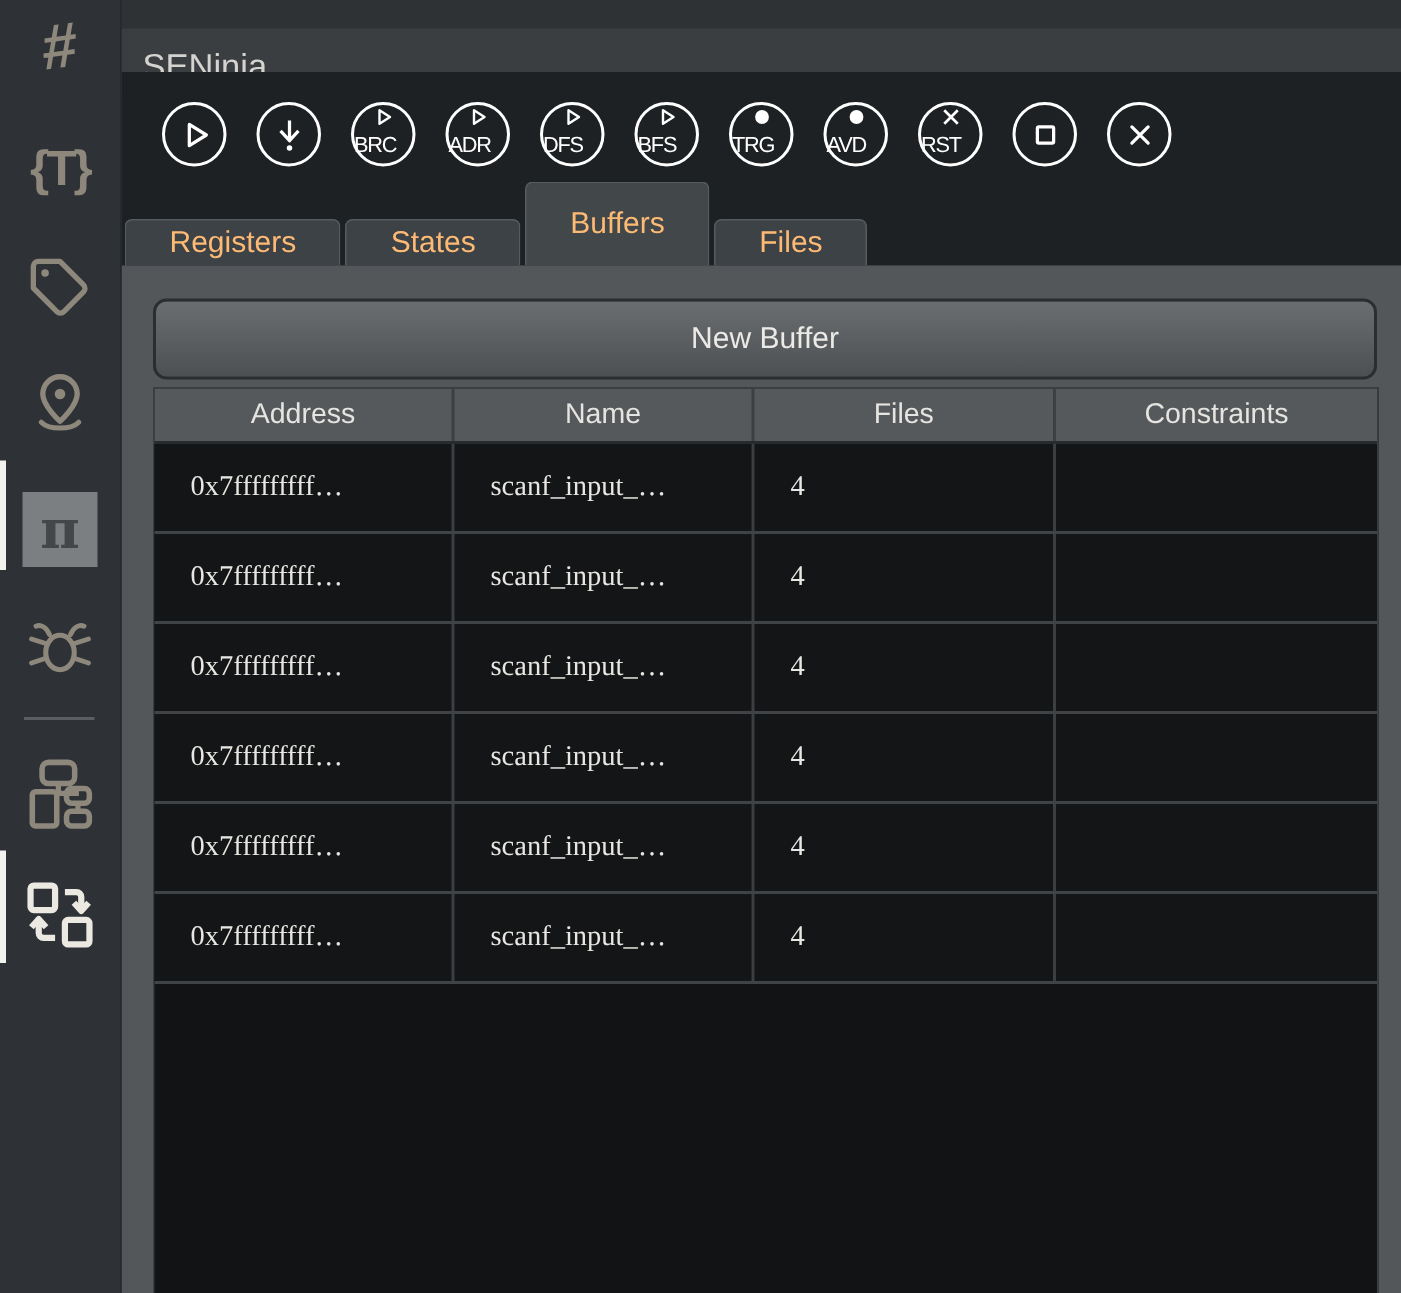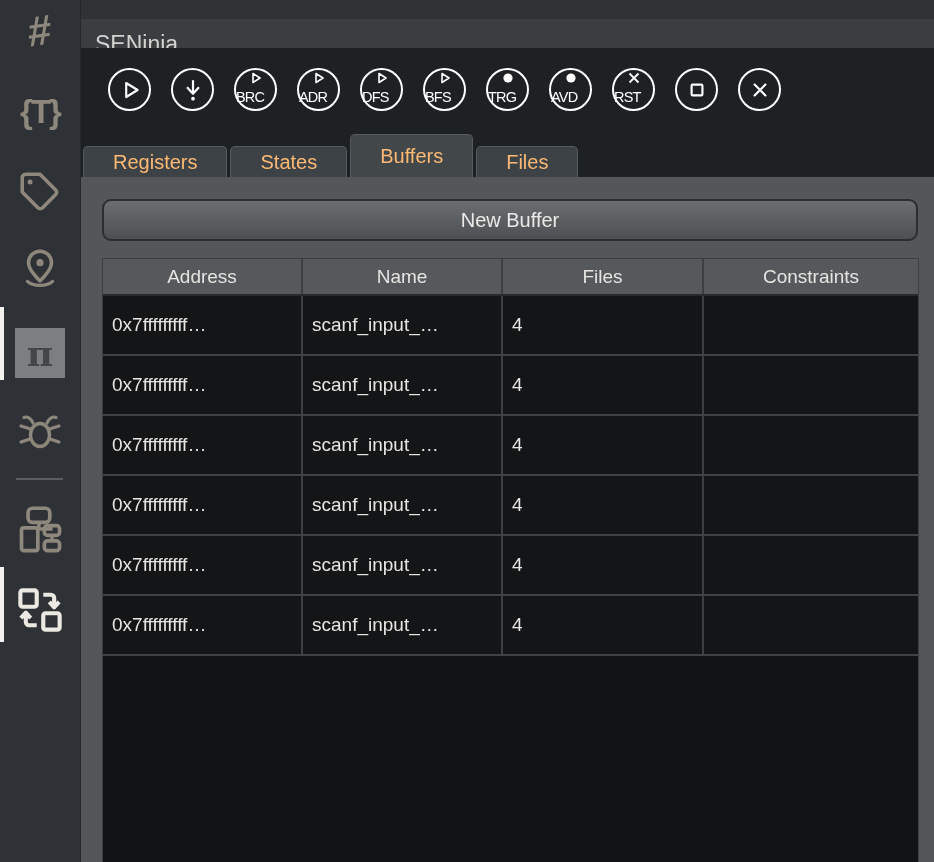--- a/index.html
+++ b/index.html
@@ -33,38 +33,38 @@
   .g-center{position:absolute;left:50%;top:50%;width:26px;height:26px;transform:translate(-50%,-50%);}
   .g-top{position:absolute;left:50%;top:2px;transform:translateX(-50%);}
   .tlabel{position:absolute;left:0;right:0;bottom:5px;text-align:left;color:#ffffff;
           font-size:14.5px;letter-spacing:-0.8px;line-height:1;font-weight:400;}
 
   
   .tabs{position:absolute;left:2px;bottom:0;display:flex;align-items:flex-end;gap:3px;}
   .tab{background:#3d4246;border:1px solid #565b5e;border-bottom:none;border-radius:5px 5px 0 0;
        height:31px;display:flex;align-items:center;padding:0 29px;font-size:20px;color:#fdba74;
        box-sizing:border-box;cursor:pointer;}
-  .tab.active{height:43px;background:#42474a;margin-top:12px;}
+  .tab.active{height:56px;background:#42474a;margin-top:12px;}
 
   
   .panel{position:absolute;left:0;top:177px;width:100%;height:685px;background:#53575a;}
-  .new-buffer{display:block;margin:22px 16px 0 21px;width:calc(100% - 37px);height:42px;
+  .new-buffer{display:block;margin:22px 16px 0 21px;width:calc(100% - 37px);height:54px;
        background:linear-gradient(#6a6e71,#4c5053);border:2px solid #2b2e30;border-radius:9px;
        color:#eceae6;font-size:20px;font-family:"Liberation Sans",sans-serif;cursor:pointer;}
 
   .buffer-table{position:absolute;left:21px;right:15px;top:81px;bottom:0;
        background:#111314;border:1px solid #3a3e41;border-bottom:none;box-sizing:border-box;}
   .thead{display:grid;grid-template-columns:200px 200px 201px 1fr;height:35px;background:#55595c;
        border-bottom:2px solid #282b2d;}
   .th{display:flex;align-items:center;justify-content:center;font-size:19px;color:#e6e4e0;
       border-right:2px solid #3c4043;cursor:pointer;}
   .th:last-child{border-right:none;}
   .trow{display:grid;grid-template-columns:200px 200px 201px 1fr;height:58px;
         border-bottom:2px solid #3f4346;background:#131516;}
-  .td{display:flex;align-items:center;padding-left:9px;font-family:Liberation Sans, sans-serif;
+  .td{display:flex;align-items:center;padding-left:24px;font-family:Liberation Serif, serif;
       font-size:19px;color:#e8e6e2;border-right:2px solid #3b3f42;overflow:hidden;white-space:nowrap;}
   .td:last-child{border-right:none;}
 </style>
 </head>
 <body>
 
 <aside class="sidebar">
 
   <div class="side-item" style="top:8px;height:46px;">
     <span class="icon-tan glyph-hash">#</span>

